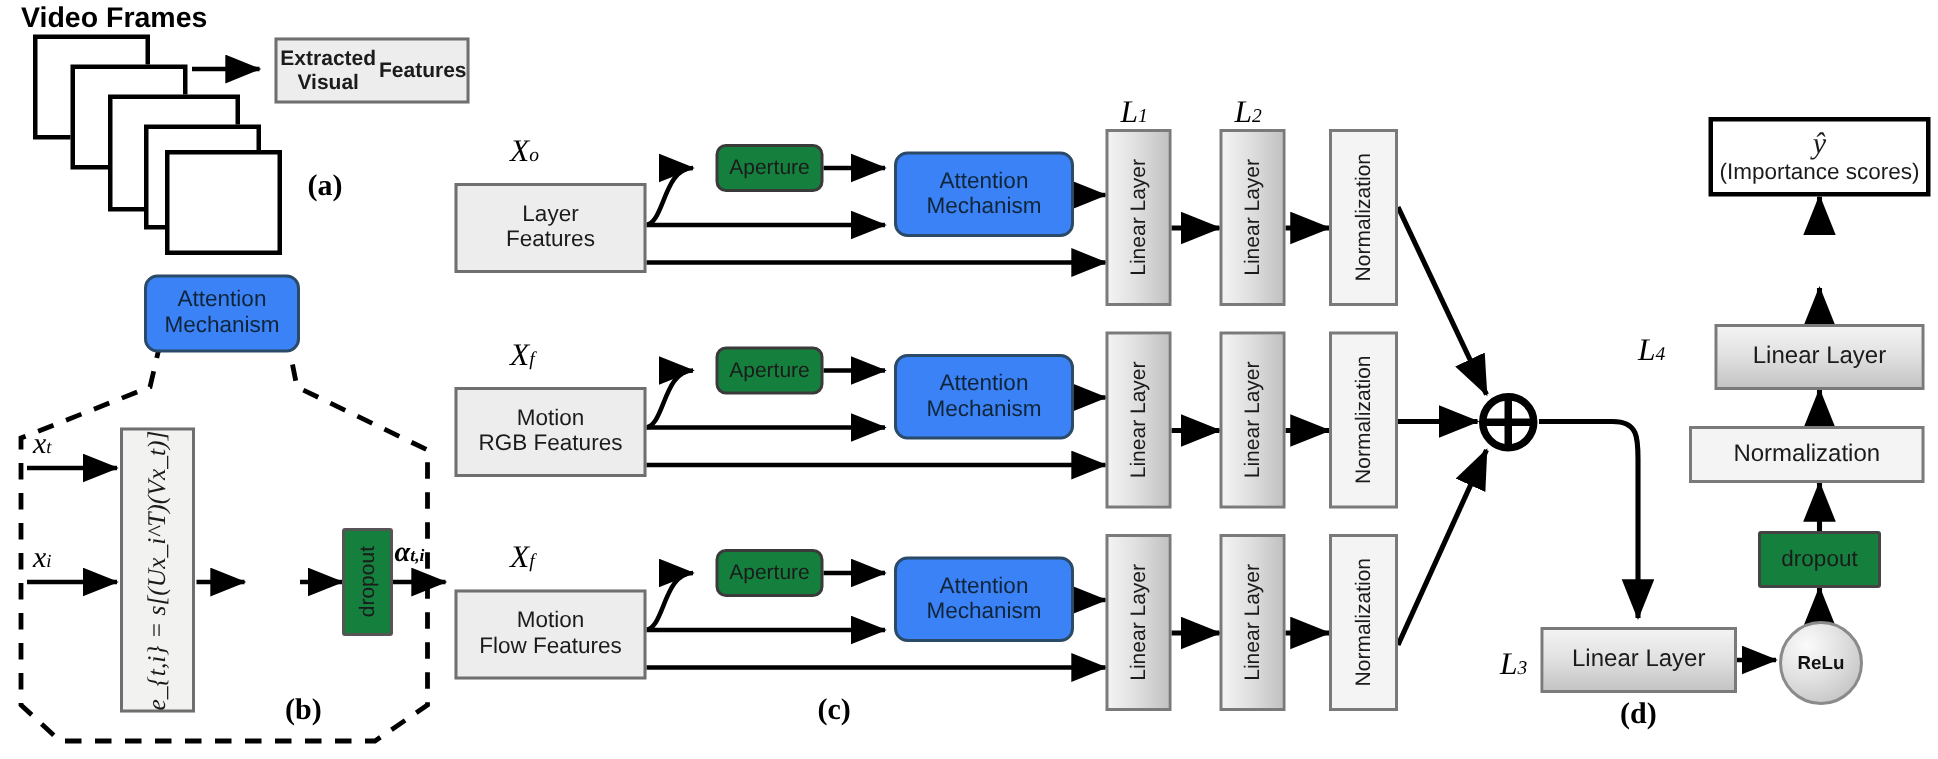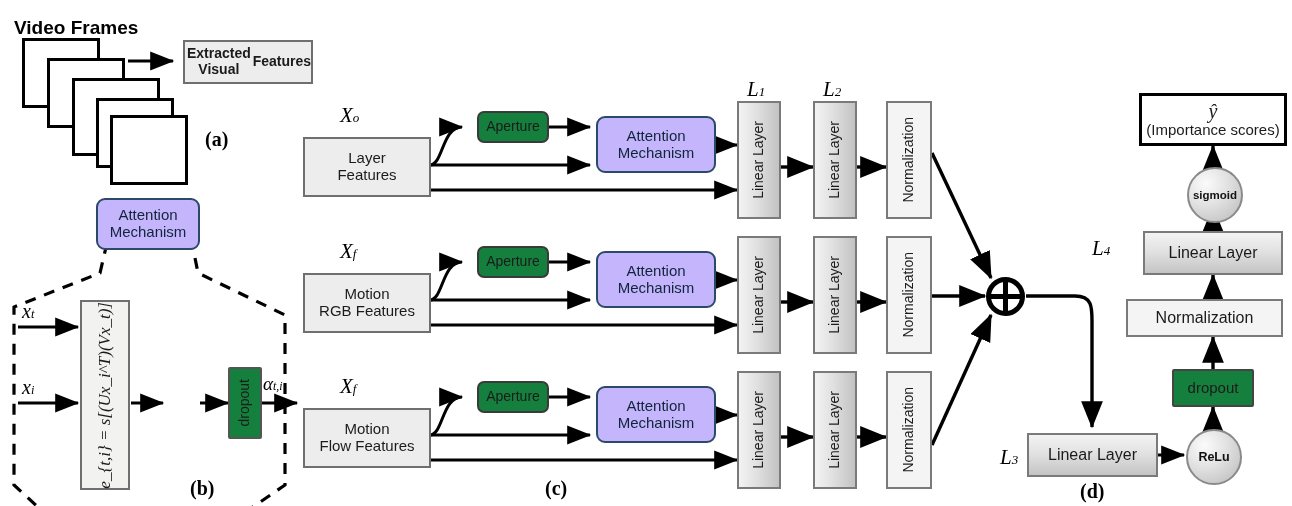--- a/index.html
+++ b/index.html
@@ -1,30 +1,30 @@
 <!DOCTYPE html>
 <html><head>
 <meta charset="utf-8">
 <style>
   html,body{margin:0;padding:0;background:#ffffff;}
   body{width:1292px;height:506px;position:relative;overflow:hidden;
        font-family:"Liberation Sans",sans-serif;color:#1b1b1b;}
-  #stage{position:absolute;left:0;top:15px;width:1292px;height:366px;}
+  #stage{position:absolute;left:0;top:0;width:1292px;height:366px;}
 
   .abs{position:absolute;box-sizing:border-box;}
 
   
   .box{position:absolute;box-sizing:border-box;display:flex;
        align-items:center;justify-content:center;text-align:center;
        line-height:1.12;}
 
   .box-gray{background:#ededed;border:2px solid #6f6f6f;color:#1b1b1b;}
   .box-white{background:#ffffff;border:3px solid #000000;color:#1b1b1b;}
   .box-cream{background:#15803d;border:2.5px solid #3a3a3a;border-radius:7px;color:#1b1b1b;}
-  .box-attn{background:#c4b5fd;border:2.5px solid #2b4a68;border-radius:9px;color:#10253a;}
+  .box-attn{background:#3b82f6;border:2.5px solid #2b4a68;border-radius:9px;color:#10253a;}
   .box-norm{background:#f4f4f4;border:2px solid #7a7a7a;color:#1b1b1b;}
   .box-lin{border:2px solid #7a7a7a;color:#1b1b1b;
            background:linear-gradient(90deg,#f3f3f3 0%,#e0e0e0 45%,#c2c2c2 100%);}
   .box-lin-h{border:2px solid #7a7a7a;color:#1b1b1b;
            background:linear-gradient(180deg,#f3f3f3 0%,#e2e2e2 45%,#c4c4c4 100%);}
   .box-frame{background:#ffffff;border:3px solid #000000;}
 
   .vtext{writing-mode:vertical-rl;transform:rotate(180deg);white-space:nowrap;}
 
   .circ{position:absolute;border-radius:50%;display:flex;align-items:center;
@@ -143,21 +143,21 @@
     <span class="vtext" style="font-family:'Liberation Serif',serif;font-style:italic;
           font-size:17px;">e_{t,i} = s[(Ux_i^T)(Vx_t)]</span>
   </div>
 
 
   <div class="box box-cream" style="left:228px;top:352px;width:34px;height:72px;
        border-radius:2px;border-color:#555;">
     <span class="vtext" style="font-size:14px;">dropout</span>
   </div>
 
-  <div class="mlabel" style="left:263px;top:358px;font-size:19px;">
+  <div class="mlabel" style="left:263px;top:358px;font-size:19px;font-weight:bold;">
     <span>α</span><span class="sub">t,i</span>
   </div>
 
   <div class="plabel" style="left:190px;top:462px;">(b)</div>
 
   <div class="mlabel" style="left:747px;top:62px;">
     <span>L</span><span class="sub">1</span>
   </div>
   <div class="mlabel" style="left:823px;top:62px;">
     <span>L</span><span class="sub">2</span>
@@ -243,21 +243,20 @@
       <path d="M20.5,3 L20.5,38 M3,20.5 L38,20.5" stroke="#000" stroke-width="5"></path>
     </svg>
   </div>
 
   <div class="box box-white" style="left:1139px;top:78px;width:148px;height:53px;
        flex-direction:column;">
     <span style="font-family:'Liberation Serif',serif;font-style:italic;font-size:20px;">ŷ</span>
     <span style="font-size:15px;text-align:center;">(Importance scores)</span>
   </div>
 
-  <div class="circ" style="left:1187px;top:152px;width:52px;height:52px;font-size:11.5px;">sigmoid</div>
 
   <div class="mlabel" style="left:1092px;top:221px;">
     <span>L</span><span class="sub">4</span>
   </div>
   <div class="box box-lin-h" style="left:1143px;top:216px;width:140px;height:44px;font-size:16px;">Linear Layer</div>
 
   <div class="box box-norm" style="left:1126px;top:284px;width:157px;height:38px;font-size:16px;">Normalization</div>
 
   <div class="box box-cream" style="left:1172px;top:354px;width:82px;height:38px;
        border-radius:2px;border-color:#444;font-size:15px;">dropout</div>

